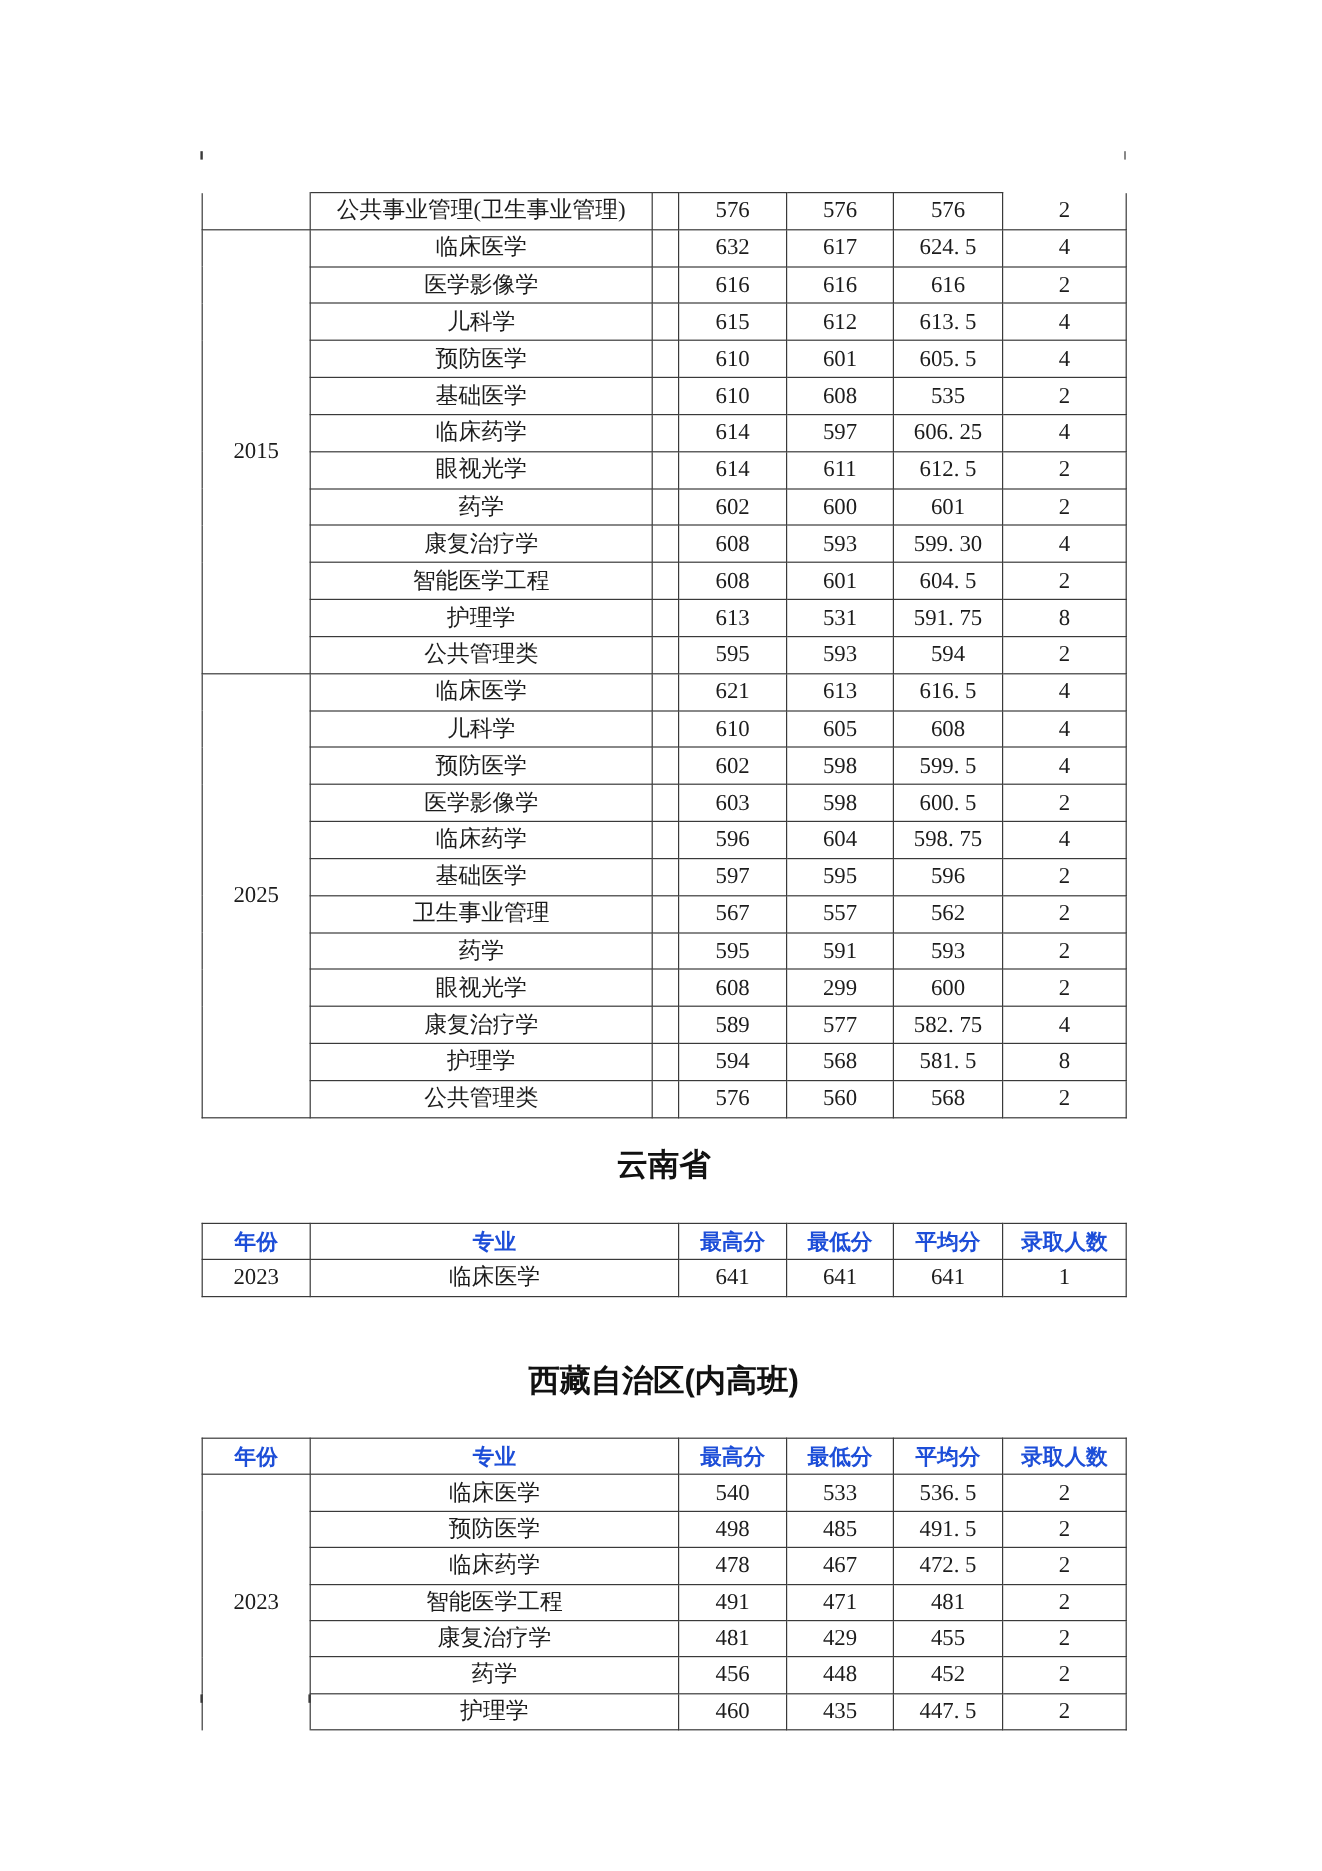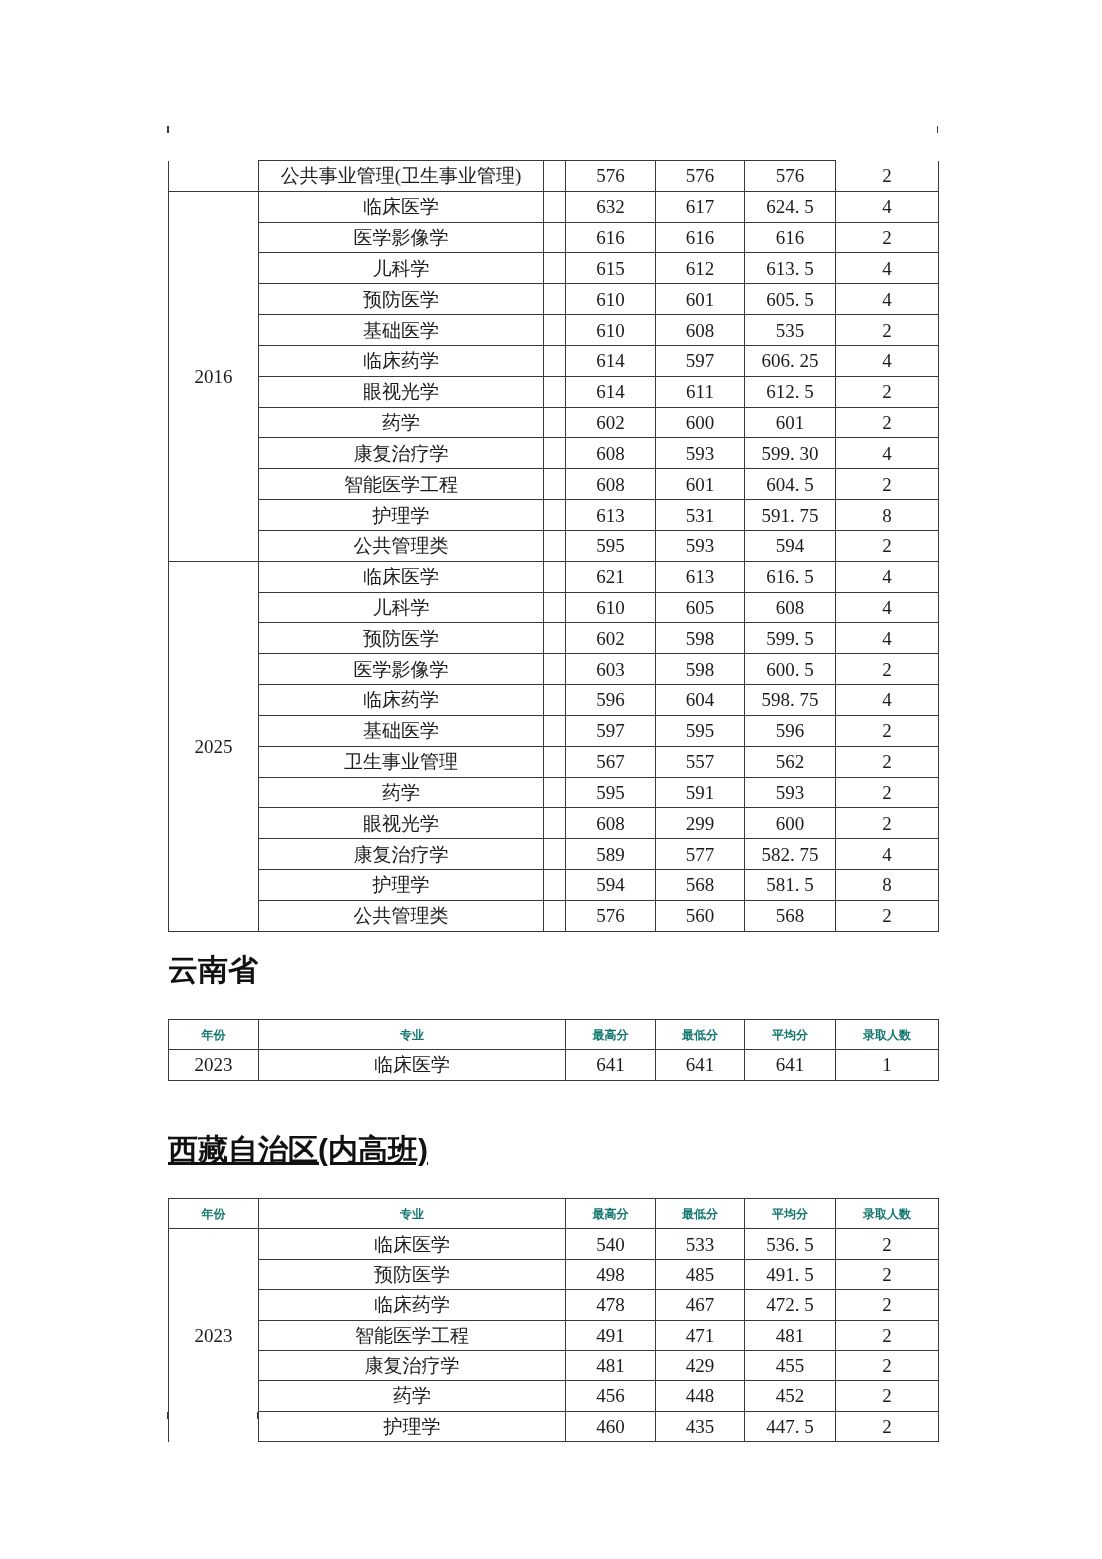--- a/index.html
+++ b/index.html
@@ -9,37 +9,37 @@
     -webkit-font-smoothing:antialiased;
   }
   .page{position:absolute;inset:0;background:#fff;}
   .tbl{position:absolute;left:168px;margin-top:28px;}
   table{border-collapse:collapse;table-layout:fixed;width:770px;}
   td{
     border:1.5px solid #3a3a3a;text-align:center;vertical-align:middle;
     font-size:19px;padding:0;white-space:nowrap;overflow:hidden;line-height:1;
   }
   tr.hdr td{
-    font-weight:bold;font-size:12px;
-    font-family:"Liberation Sans","DejaVu Sans",sans-serif;color:#0f766e;
+    font-weight:bold;font-size:18px;
+    font-family:"Liberation Sans","DejaVu Sans",sans-serif;color:#1d4ed8;
   }
   .c-year,.c-count,.c-score{font-family:"Liberation Serif","DejaVu Serif",serif;}
   .c-spacer{padding:0;}
   .open-top{border-top:none !important;}
   .open-bottom{border-bottom:none !important;}
   #tw-0{top:132px;} #tw-0 tr{height:30.84px;}
   #tw-1{top:991px;} #tw-1 tr{height:30.33px;}
   #tw-2{top:1170px;} #tw-2 tr{height:30.38px;}
   .section-title{
-    position:absolute;left:168px;width:770px;text-align:left;
+    position:absolute;left:168px;width:770px;text-align:center;
     font-family:"Liberation Sans","DejaVu Sans",sans-serif;
-    font-weight:bold;font-size:30px;color:#111;line-height:30px;height:30px;
+    font-weight:bold;font-size:26px;color:#111;line-height:30px;height:30px;
   }
   #title-1{top:955px;}
-  #title-2{top:1135px;text-decoration:underline;}
+  #title-2{top:1135px;}
   .stub{position:absolute;width:1.5px;background:#3a3a3a;}
   #stub-tl{left:167px;top:126px;height:7px;}
   #stub-tr{left:936.5px;top:126px;height:7px;}
   #stub-bl{left:167px;top:1412px;height:7px;}
   #stub-bm{left:257px;top:1412px;height:7px;}
 </style>
 </head>
 <body>
 
 <div class="page">
@@ -59,21 +59,21 @@
           <tr>
             <td class="c-year open-top" rowspan="1"></td>
             <td class="c-major">公共事业管理(卫生事业管理)</td>
             <td class="c-spacer"></td>
             <td class="c-score">576</td>
             <td class="c-score">576</td>
             <td class="c-score">576</td>
             <td class="c-count open-top">2</td>
           </tr>
           <tr>
-            <td class="c-year" rowspan="12">2016</td>
+            <td class="c-year" rowspan="12">2015</td>
             <td class="c-major">临床医学</td>
             <td class="c-spacer"></td>
             <td class="c-score">632</td>
             <td class="c-score">617</td>
             <td class="c-score">624. 5</td>
             <td class="c-count">4</td>
           </tr>
           <tr>
             <td class="c-major">医学影像学</td>
             <td class="c-spacer"></td>

